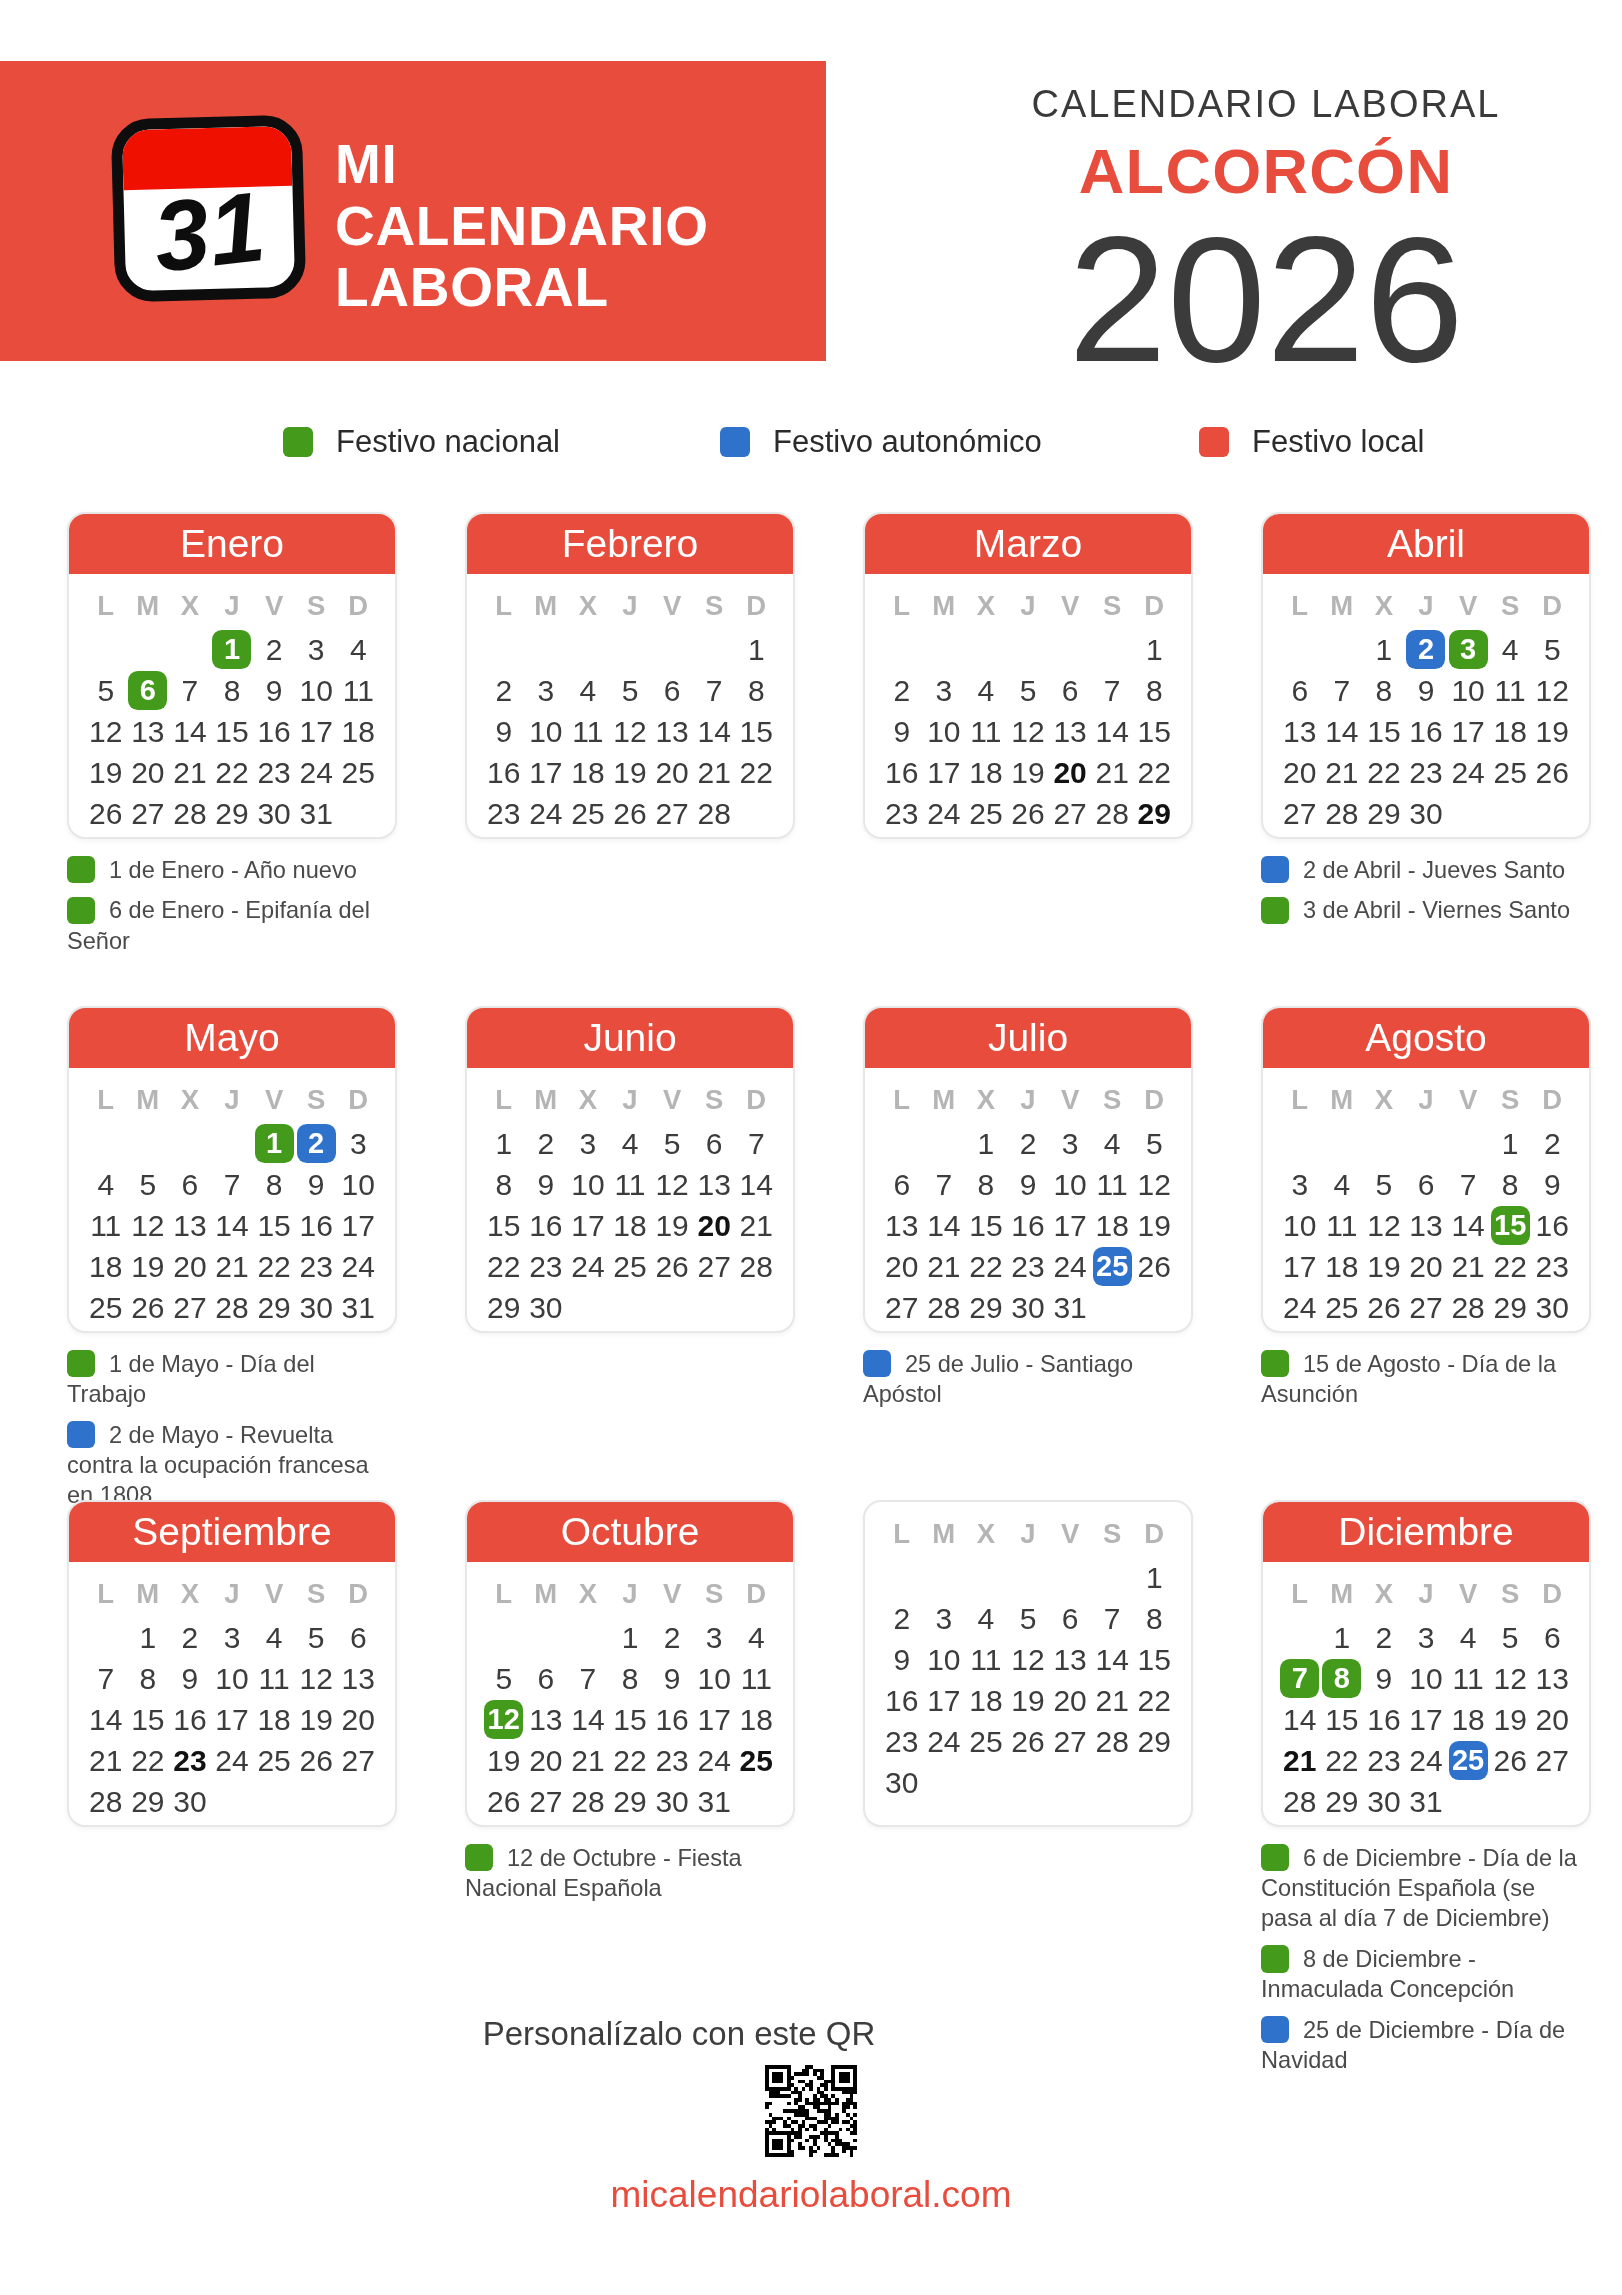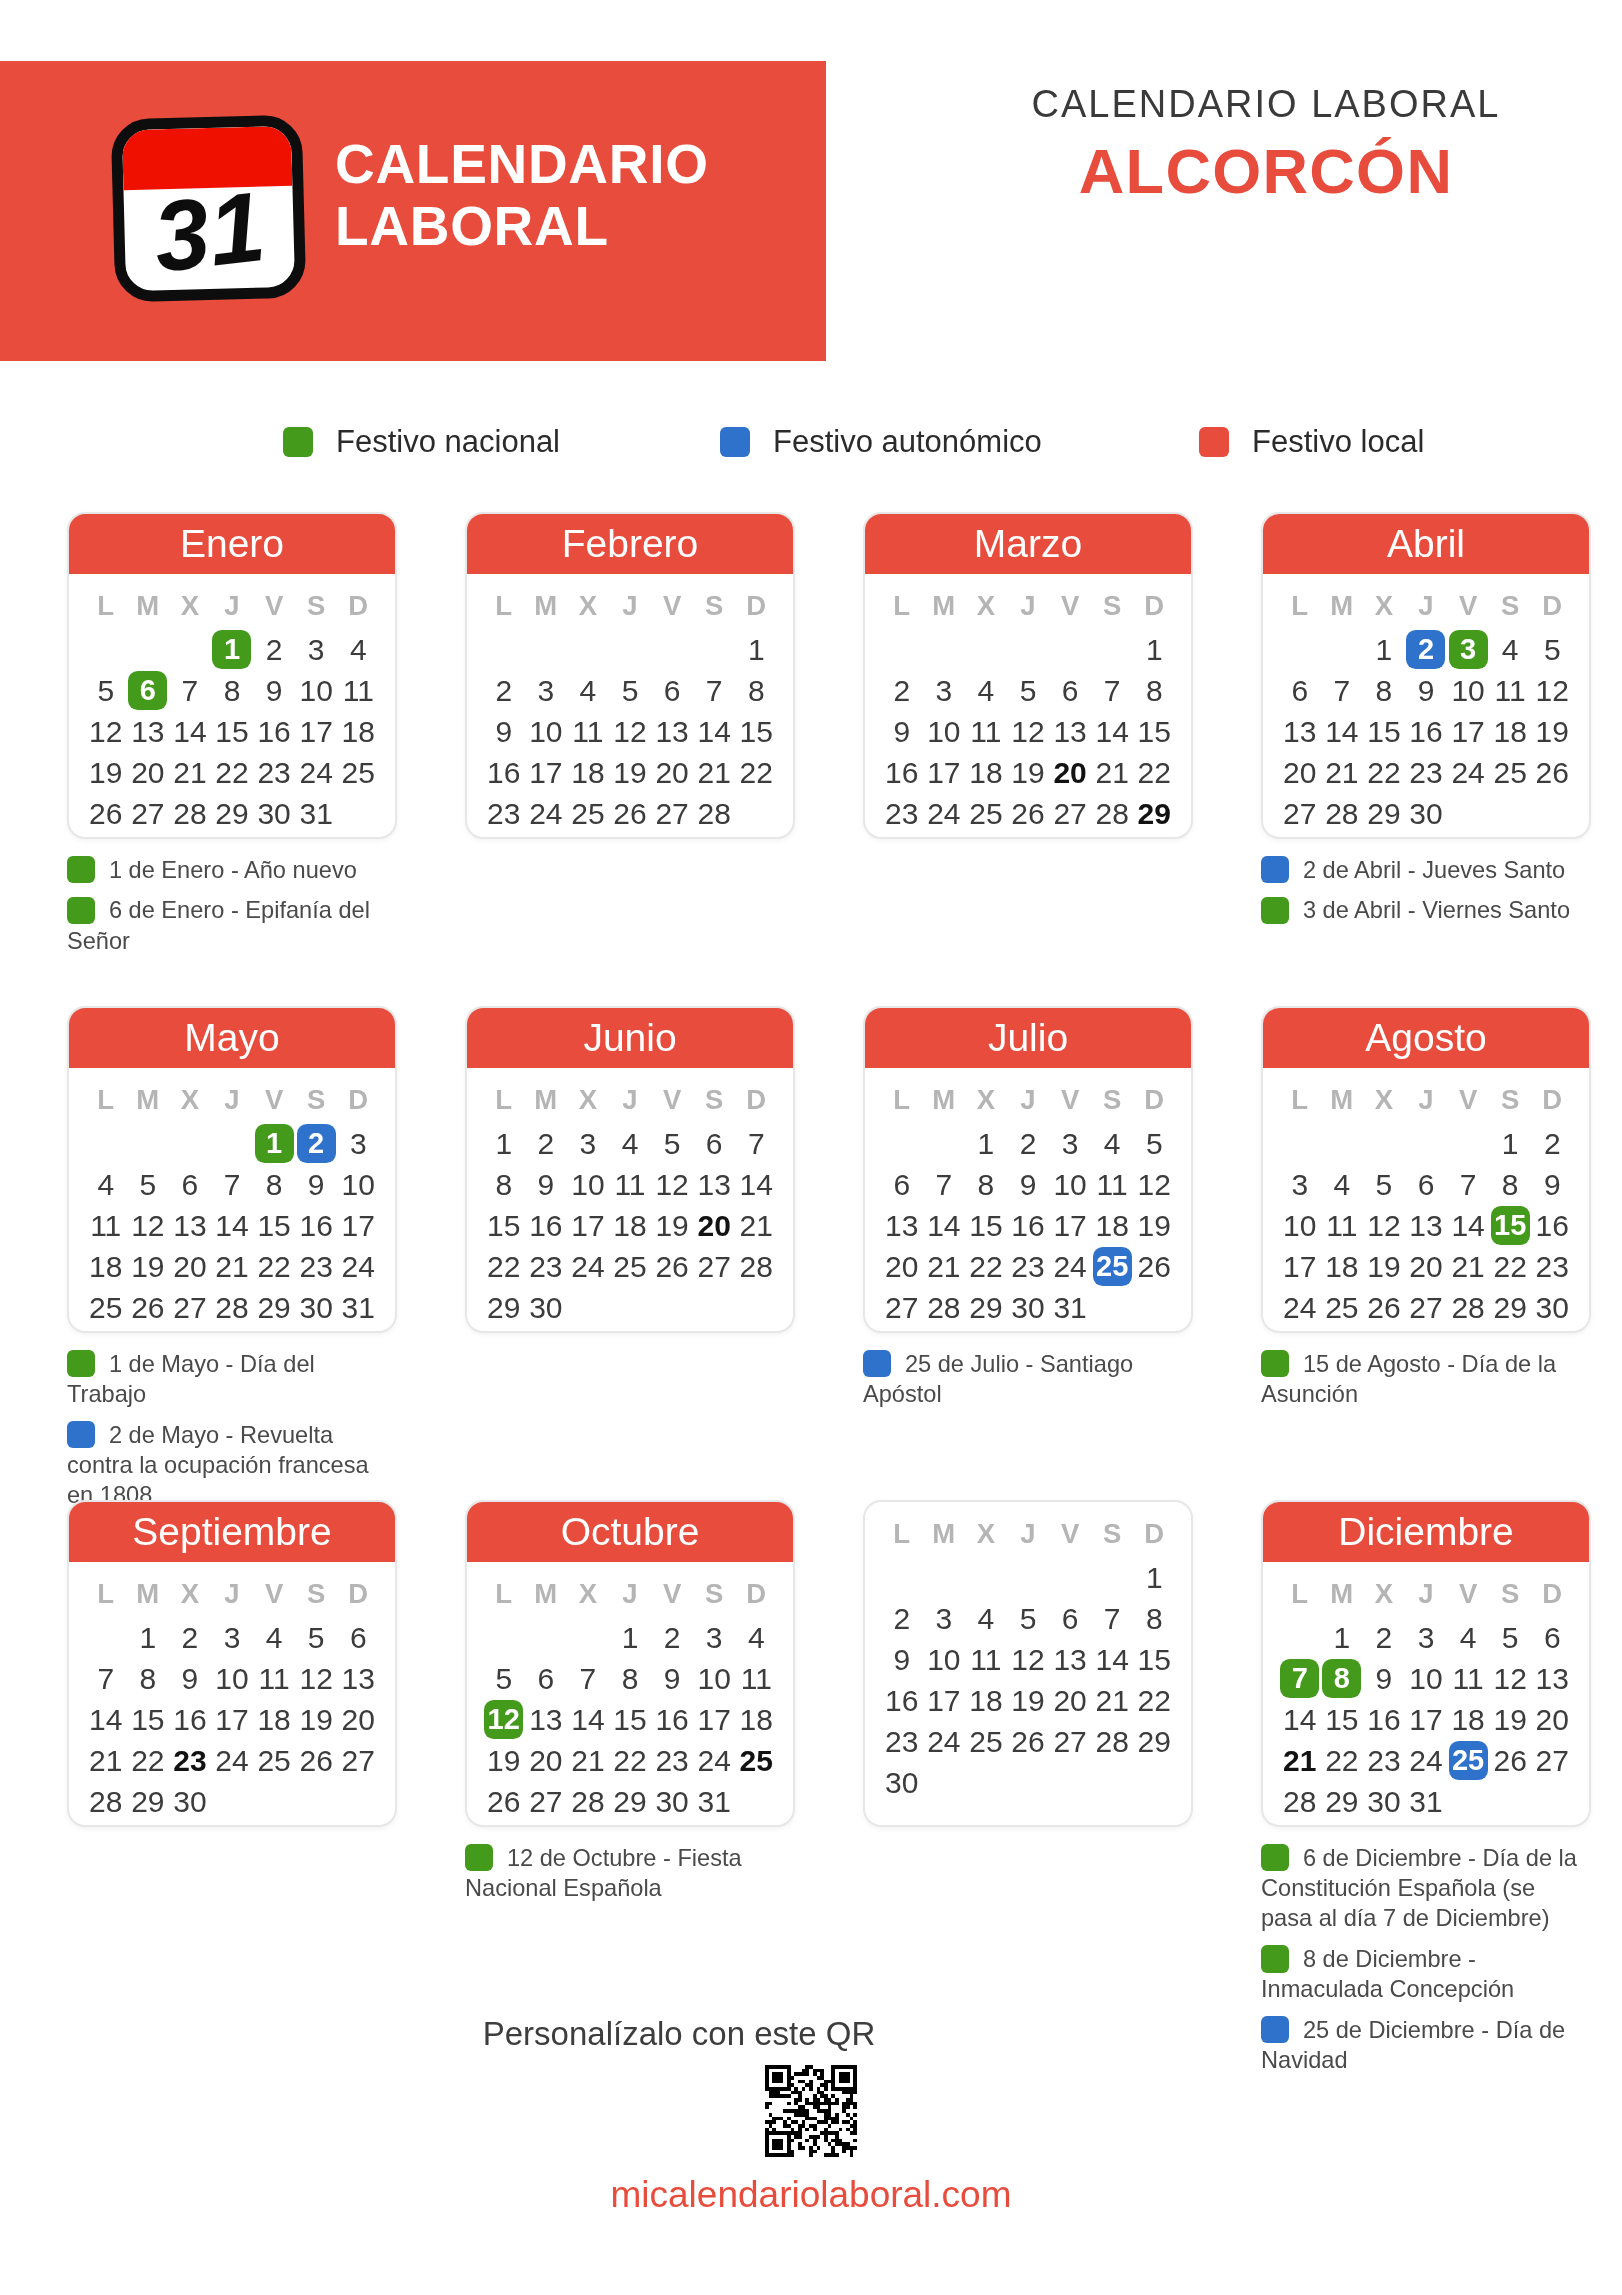--- a/index.html
+++ b/index.html
@@ -76,28 +76,30 @@
 <body>
 
 <div class="page">
 
   <div class="banner">
     <div class="logo-icon">
       <div class="logo-icon-top"></div>
       <div class="logo-icon-num">31</div>
     </div>
     <div class="logo-text">
+      <div>MI</div>
       <div>CALENDARIO</div>
       <div>LABORAL</div>
     </div>
   </div>
 
   <div class="hdr-right">
     <div class="hdr-kicker">CALENDARIO LABORAL</div>
     <div class="hdr-city">ALCORCÓN</div>
+    <div class="hdr-year">2026</div>
   </div>
 
   <div class="legend">
     <div class="legend-item l0">
       <span class="legend-sq" style="background: rgb(68, 154, 27);"></span>
       <span class="legend-label">Festivo nacional</span>
     </div>
     <div class="legend-item l1">
       <span class="legend-sq" style="background: rgb(46, 114, 203);"></span>
       <span class="legend-label">Festivo autonómico</span>

